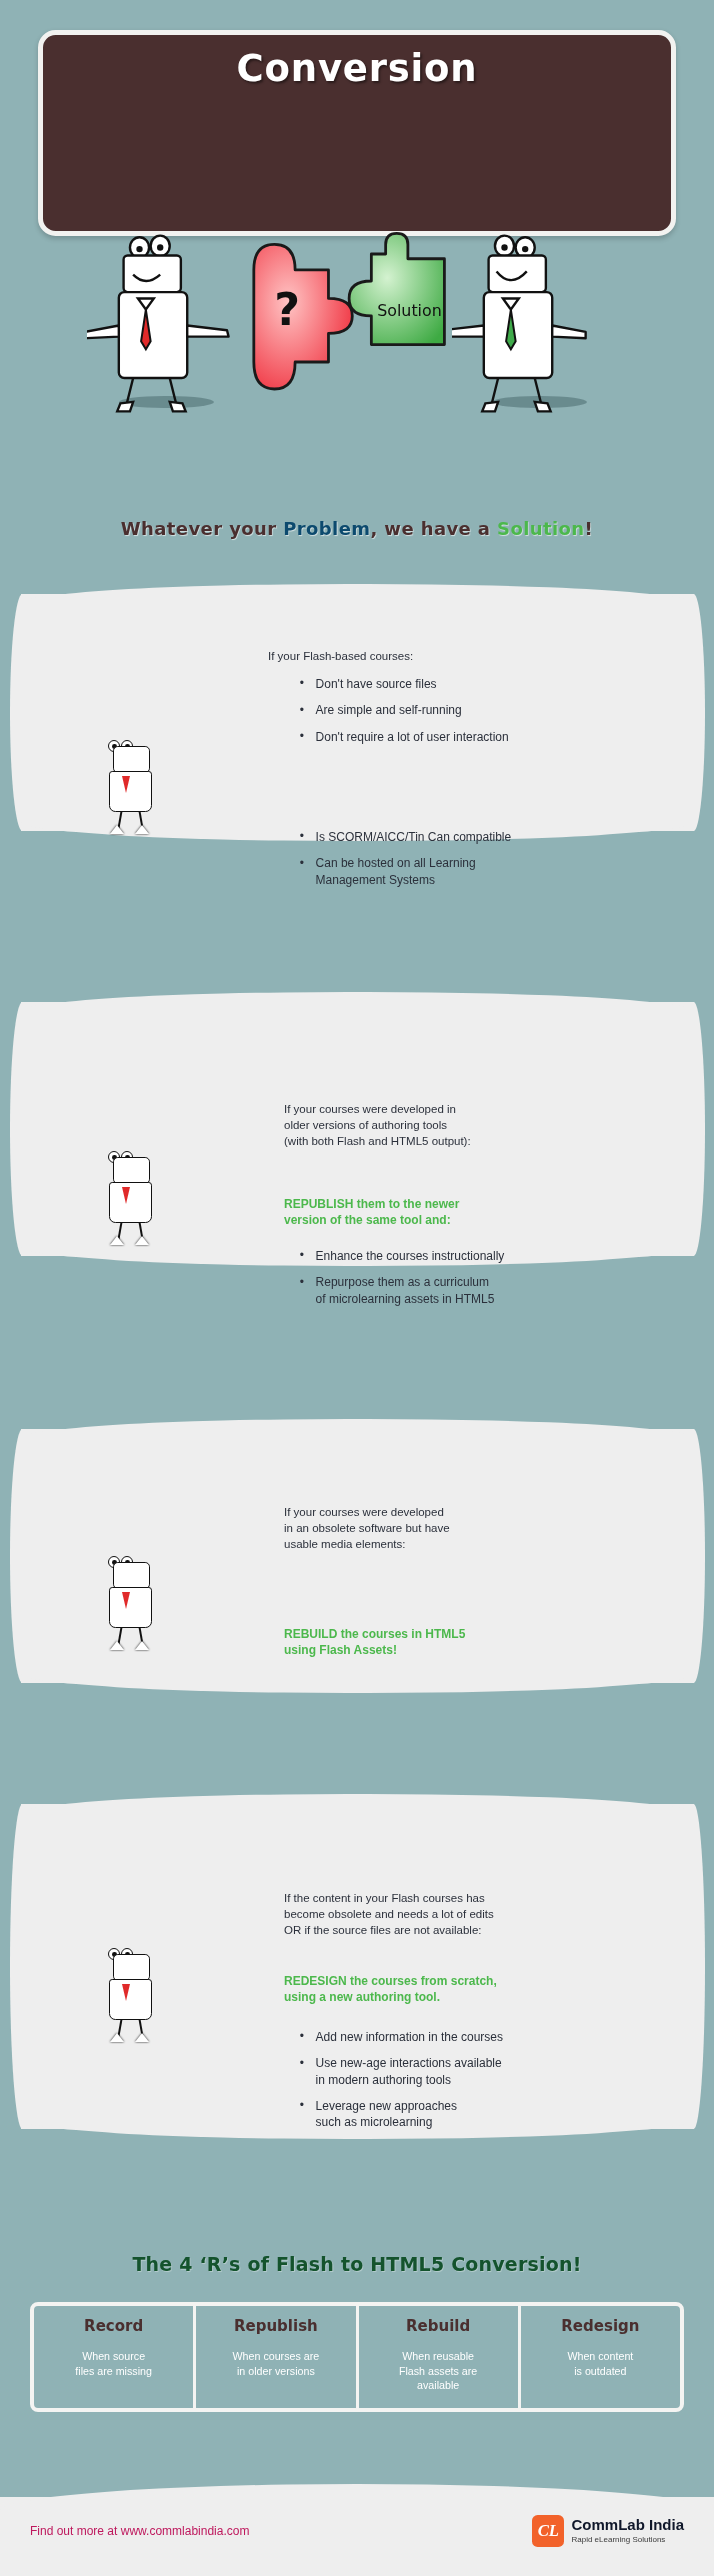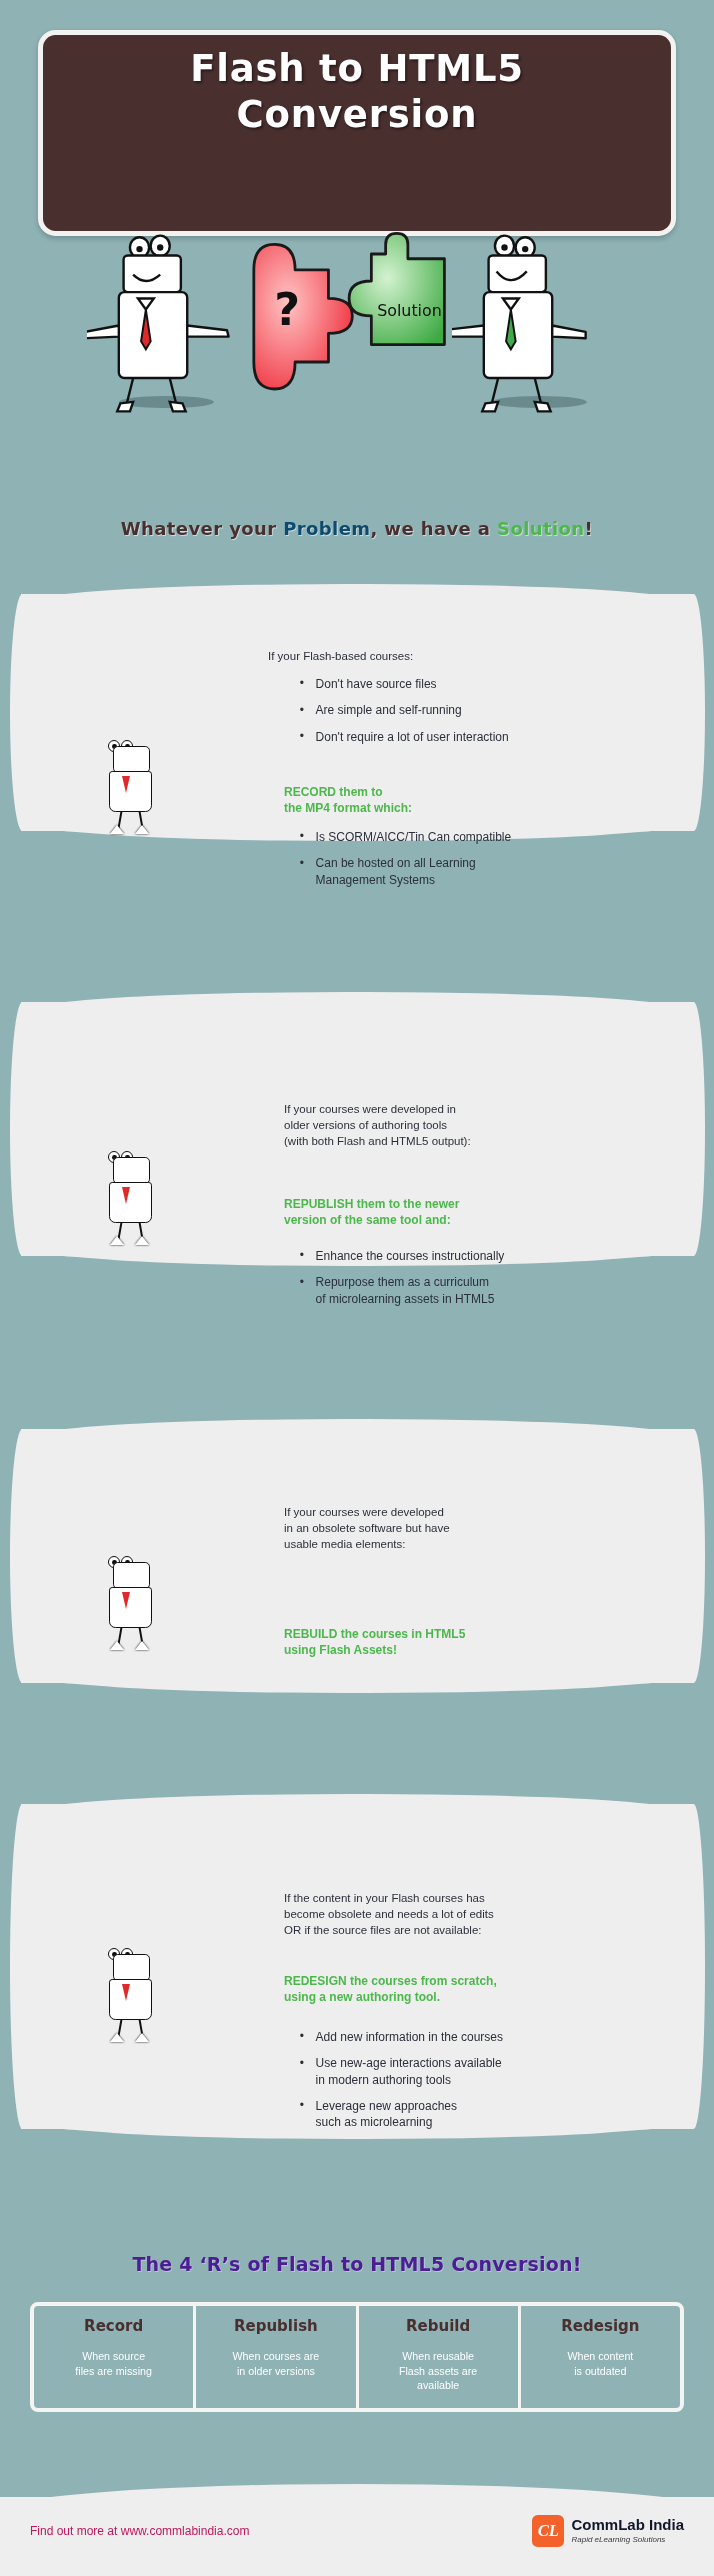--- a/index.html
+++ b/index.html
@@ -210,21 +210,21 @@
   .body-para { font-size: 11px; line-height: 1.4; }
 
   
   .summary-title {
     position: absolute;
     left: 0; top: 2253px;
     width: 714px; text-align: center;
     font-family: "DejaVu Sans", sans-serif;
     font-weight: bold;
     font-size: 19px;
-    color: #4c1d95;
+    color: #14532d;
     letter-spacing: 0.2px;
     text-shadow: 0.8px 0.8px 0.8px rgba(255,255,255,.35);
   }
   .summary-box {
     position: absolute;
     left: 30px; top: 2302px;
     width: 654px; height: 110px;
     border: 4px solid #f4f4f2;
     border-radius: 8px;
     display: flex;
@@ -276,30 +276,29 @@
     background: #f2622a; border-radius: 5.6px;
     color:#fff; font-family:"Liberation Serif", serif;
     font-style: italic; font-size: 16.7px; font-weight:bold;
     display:flex; align-items:center; justify-content:center;
     margin-right: 7.1px;
   }
   .logo-name {
     font-size: 15px; font-weight: bold; color: #0f172a;
     line-height:1.1;
   }
-  .logo-tag { font-size: 8px; color:#3a3a3a; margin-top:1.6px;font-style:italic; }
+  .logo-tag { font-size: 8px; color:#3a3a3a; margin-top:1.6px; }
 </style>
 </head>
 <body>
 
 <div class="page">
 
   <div class="header-board"></div>
   <div class="header-title">
-    <span>Flash to HTML5</span>
     <span class="ln2">Conversion</span>
   </div>
 
   <div class="hero-scene">
     <div class="ground-shadow sh-left"></div>
     <div class="ground-shadow sh-right"></div>
 
     <svg width="175" height="183" viewBox="0 0 220 230" style="position:absolute;left:87px;top:0;">
       <g fill="#ffffff" stroke="#111111" stroke-width="3" stroke-linejoin="round">
         <ellipse cx="66" cy="22" rx="12" ry="13"></ellipse>
@@ -385,22 +384,20 @@
     <span class="fig-leg leg-r"></span>
     <span class="fig-foot foot-l"></span>
     <span class="fig-foot foot-r"></span>
   </div>
   <div class="txt lead" style="position:absolute; left:268px; top:649px; width:341px; white-space:pre-line; z-index:5;">If your Flash-based courses:</div>
   <ul class="blist txt" style="position:absolute; left:295px; top:676px; width:349px; z-index:5;">
     <li>Don't have source files</li>
     <li>Are simple and self-running</li>
     <li>Don't require a lot of user interaction</li>
   </ul>
-  <div class="txt action" style="position:absolute; left:284px; top:784px; width:341px; white-space:pre-line; z-index:5;">RECORD them to
-the MP4 format which:</div>
   <ul class="blist txt" style="position:absolute; left:295px; top:829px; width:349px; z-index:5;">
     <li style="white-space:pre-line;">Is SCORM/AICC/Tin Can compatible</li>
     <li style="white-space:pre-line;">Can be hosted on all Learning
 Management Systems</li>
   </ul>
 
   <div class="panel" id="panel-2">
     <span class="edge-l"></span>
     <span class="edge-r"></span>
   </div>

